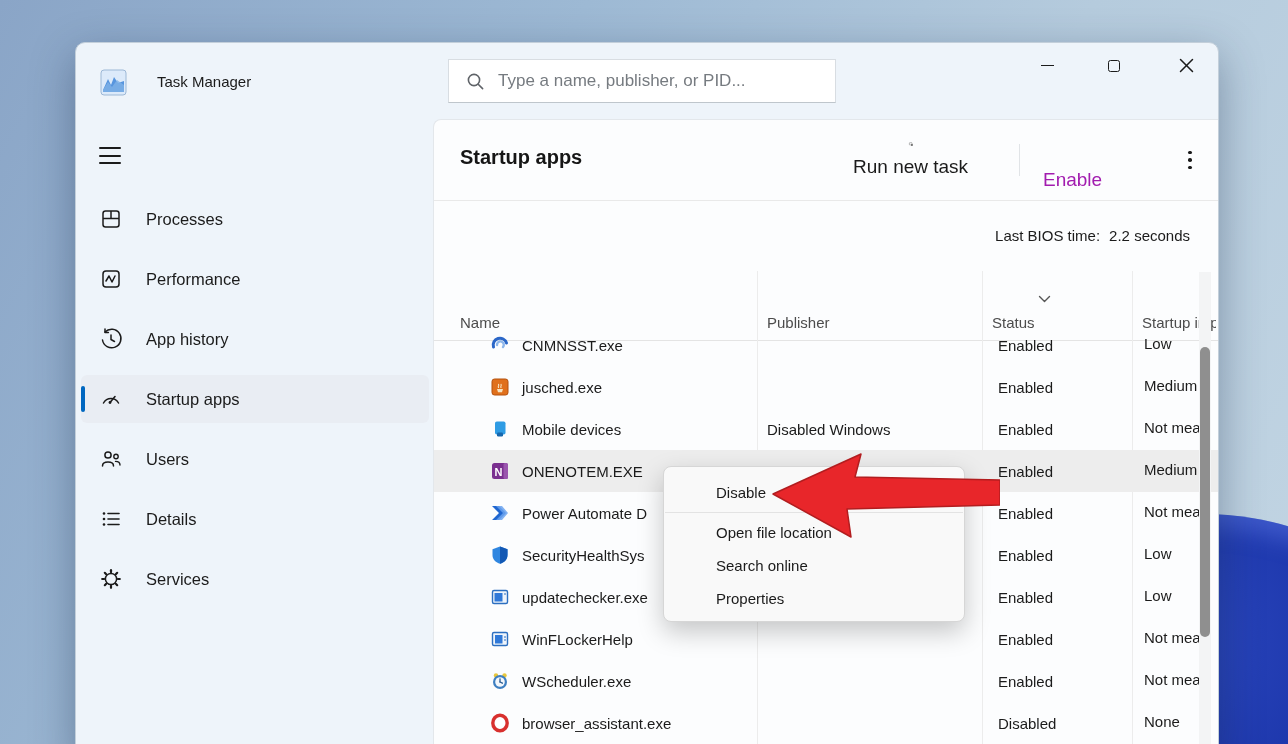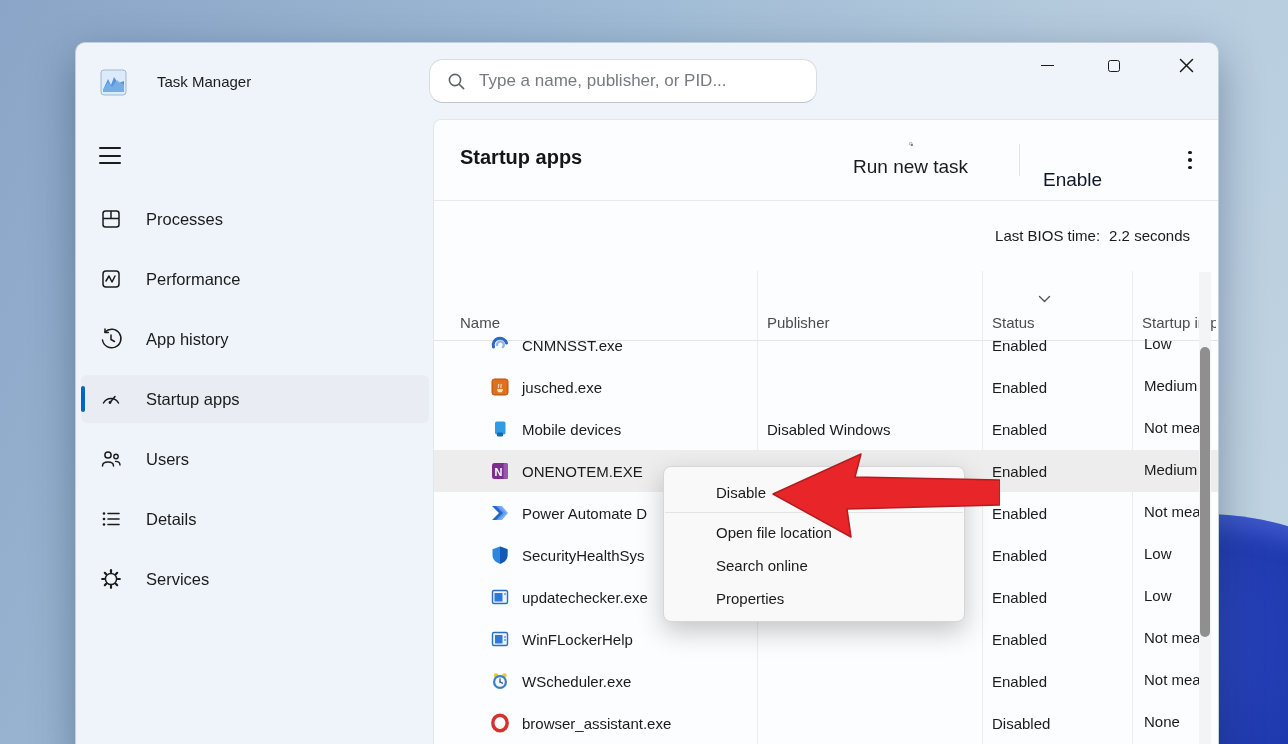--- a/index.html
+++ b/index.html
@@ -14,23 +14,23 @@
     background:radial-gradient(circle at 42% 30%, #2d49c0 0%, #1c36ab 45%, #10269a 80%, #0c1f86 100%);
     box-shadow:inset 0 14px 22px rgba(120,150,255,.35); }
 
   .window { position:absolute; left:75px; top:42px; width:1144px; height:720px;
     background:#eef4fa; border-radius:10px; border:1px solid #c3cfda;
     box-shadow:0 14px 44px rgba(20,40,70,.38); overflow:hidden; }
 
   
   .app-icon { position:absolute; left:24px; top:26px; width:27px; height:27px; }
   .app-title { position:absolute; left:81px; top:30px; font-size:15px; color:#1b1b1b; }
-  .searchbox { position:absolute; left:353px; top:16px; width:388px; height:44px;
+  .searchbox { position:absolute; left:372px; top:16px; width:388px; height:44px;
     background:#fff; border:1px solid #d8dde2; border-bottom:1px solid #bfc6cc;
-    border-radius:14px; display:flex; align-items:center; padding-left:17px; gap:13px; }
+    border-radius:0; display:flex; align-items:center; padding-left:17px; gap:13px; }
   .searchbox input { border:none; outline:none; background:transparent; flex:1;
     font-size:17px; color:#3a3a3a; font-family:inherit; }
   .searchbox input::placeholder { color:#767b80; }
   .win-btn { position:absolute; top:4px; width:46px; height:37px; display:flex;
     align-items:center; justify-content:center; }
   .btn-min { left:948px; } .btn-max { left:1015px; } .btn-close { left:1087px; }
   .glyph-min { width:13px; border-top:1.6px solid #1b1b1b; }
   .glyph-max { width:12px; height:12px; border:1.6px solid #1b1b1b; border-radius:2.5px; }
 
   
@@ -48,21 +48,21 @@
   
   .panel { position:absolute; left:357px; top:76px; right:0; bottom:0;
     background:#fcfdfe; border-top-left-radius:8px;
     border-top:1px solid #e3e7eb; border-left:1px solid #e3e7eb; }
   .panel-title { position:absolute; left:26px; top:26px; font-size:20px;
     font-weight:700; color:#161616; }
   .tool-btn { position:absolute; top:22px; height:36px; display:flex; align-items:center;
     gap:10px; font-size:19px; color:#1b1b1b; padding:0 6px; border-radius:4px;flex-direction:column; }
   .run-btn { left:413px; }
   .tool-sep { position:absolute; left:585px; top:24px; width:1px; height:32px; background:#e1e4e7; }
-  .enable-btn { left:603px; color:#0f172a;gap:27px; }
+  .enable-btn { left:603px; color:#a21caf;gap:27px; }
   .more-btn { left:736px; width:40px; justify-content:center; gap:4px; }
   .dot { width:3.5px; height:3.5px; border-radius:50%; background:#1b1b1b; }
   .header-divider { position:absolute; left:0; right:0; top:80px; height:1px; background:#e9e9e9; }
   .bios { position:absolute; right:28px; top:107px; font-size:15px; color:#1b1b1b; }
   .bios b { font-weight:400; margin-left:9px; }
 
   
   .thead { position:absolute; left:0; right:0; top:167px; height:54px;
     border-bottom:1px solid #e4e4e4; font-size:15px; color:#4c4c4c; }
   .th { position:absolute; bottom:9px; white-space:nowrap; }
@@ -72,21 +72,21 @@
   .colline { position:absolute; top:151px; bottom:0; width:1px; background:#ececec; }
   .cl1 { left:323px; } .cl2 { left:548px; } .cl3 { left:698px; }
 
   .rows { position:absolute; left:0; right:0; top:204px; }
   .row { height:42px; display:grid; grid-template-columns:323px 225px 150px auto;
     align-items:center; font-size:15px; color:#1b1b1b; }
   .row.selected { background:#ededed; }
   .cell-name { display:flex; align-items:center; gap:12px; padding-left:56px;
     white-space:nowrap; overflow:hidden; }
   .cell-pub { padding-left:10px; white-space:nowrap; overflow:hidden; }
-  .cell-status { padding-left:10px; }
+  .cell-status { padding-left:16px; }
   .cell-impact { padding-left:12px; }
   .cell-impact span { display:inline-block; max-width:55px; overflow:hidden; white-space:nowrap; }
   .row-ic { width:20px; height:20px; flex:0 0 20px; }
 
   .scroll-track { position:absolute; right:7px; top:152px; bottom:0; width:12px; background:#f3f4f5; }
   .scroll-thumb { position:absolute; left:1px; top:75px; width:10px; height:290px;
     border-radius:5px; background:#8f8f8f; }
 
   
   .ctx { position:absolute; left:663px; top:466px; width:302px; height:156px;

